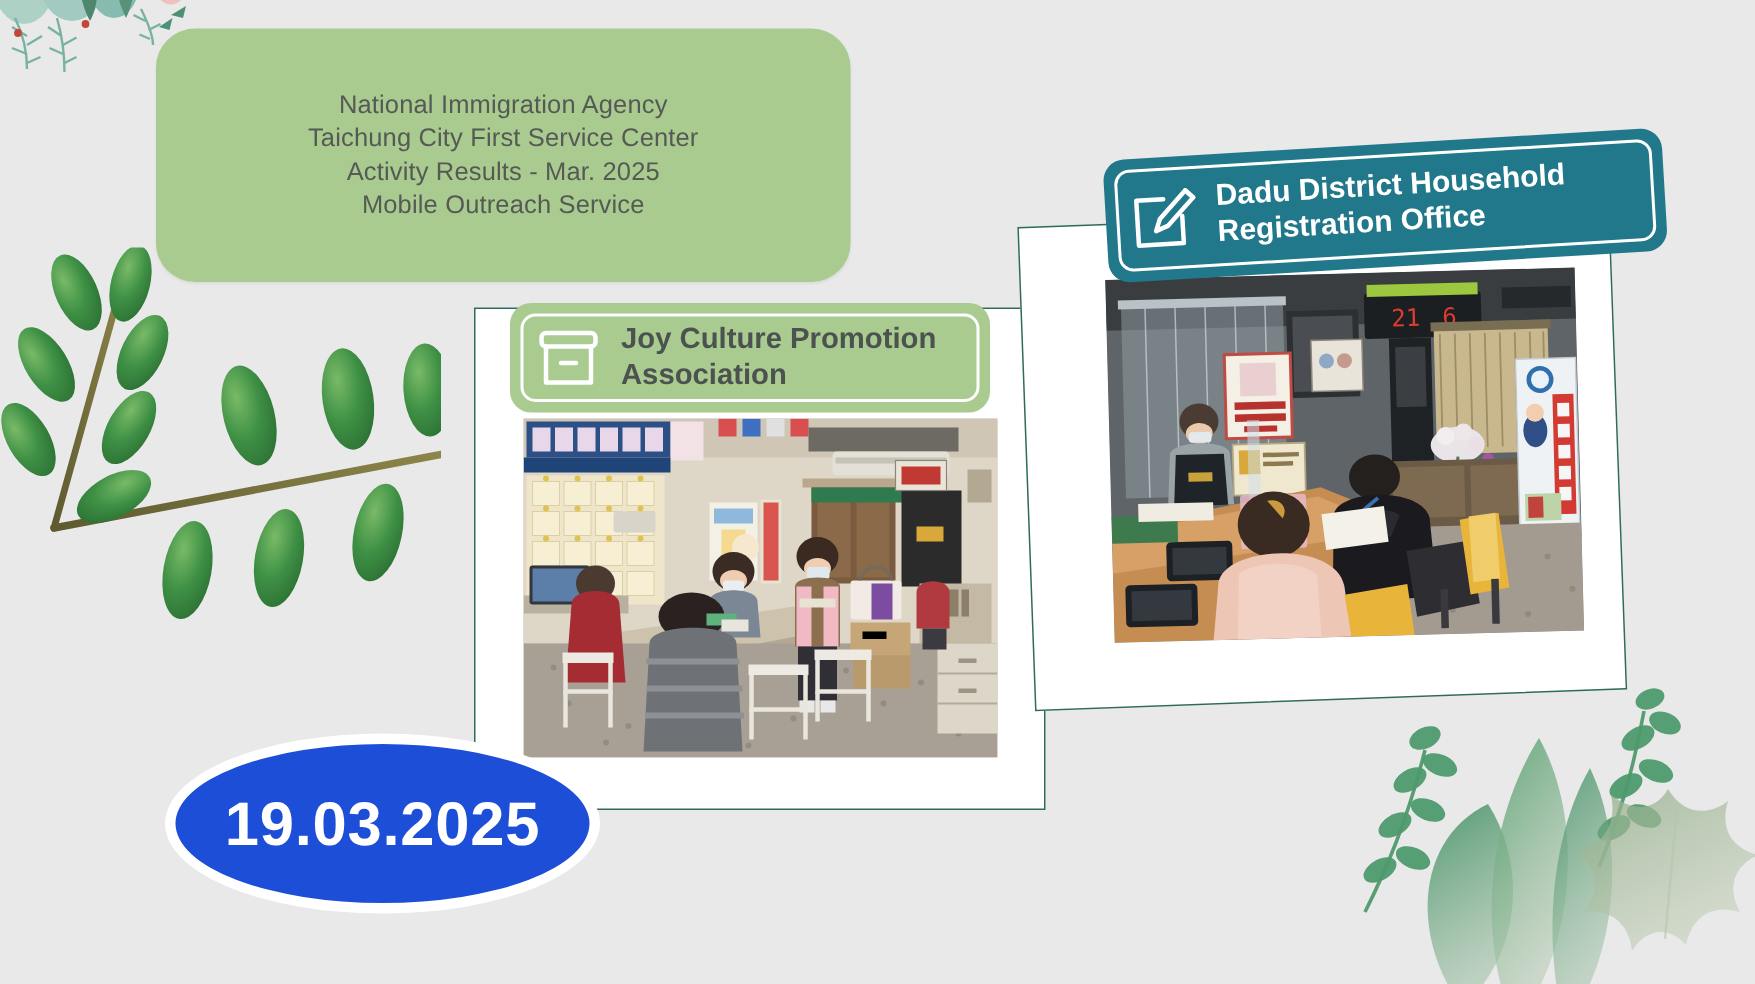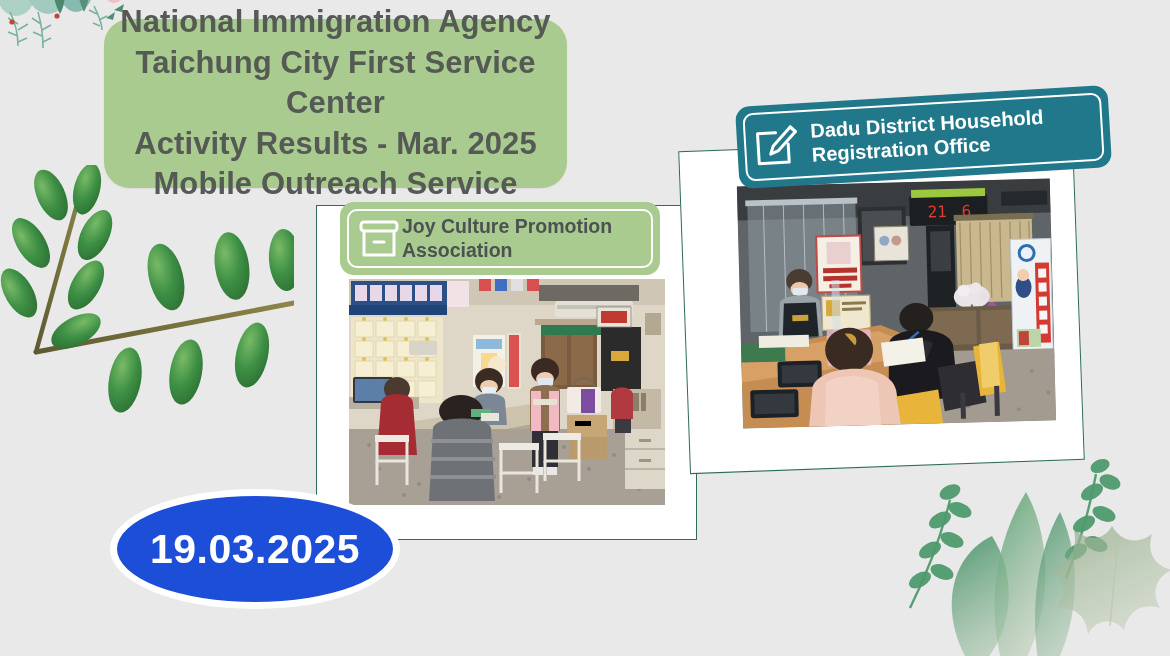--- a/index.html
+++ b/index.html
@@ -23,22 +23,22 @@
 
   
   .title-banner {
     position:absolute; left:104px; top:19px; width:463px; height:169px;
     background:#a9cb8f; border-radius:26px;
     display:flex; align-items:center; justify-content:center;
     box-shadow:0 1px 2px rgba(0,0,0,.06);
     z-index:6;
   }
   .title-banner .ttl {
-    text-align:center; color:#555a55; font-weight:bold;
-    font-size:31px; line-height:1.31; letter-spacing:.1px;
+    text-align:center; color:#555a55; font-weight:normal;
+    font-size:17px; line-height:1.31; letter-spacing:.1px;
     padding:0 12px; white-space:pre-line;
   }
 
   
   .card-left {
     position:absolute; left:316px; top:205px; width:381px; height:335px;
     background:#ffffff; border:1.6px solid #2f6b5c; z-index:3;
   }
   .card-left .photo {
     position:absolute; left:32px; top:73px; width:316px; height:226px;
@@ -57,21 +57,21 @@
     transform:rotate(0.6deg);
   }
 
   
   .scene { position:absolute; inset:0; }
 
   
   .label-green {
     position:absolute; left:340px; top:202px; width:320px; height:73px;
     background:#a9cb8f; border-radius:14px; z-index:7;
-    display:flex; align-items:center; padding:0 14px 0 16px;
+    display:flex; align-items:center; gap:12px; padding:0 14px 0 16px;
   }
   .label-green .inset {
     position:absolute; left:7px; top:7px; right:7px; bottom:7px;
     border:2.5px solid #ffffff; border-radius:10px; pointer-events:none;
   }
   .label-green .ic { position:relative; width:46px; height:42px; flex:0 0 46px; z-index:2; }
   .label-green .txt {
     position:relative; z-index:2; color:#4c5250; font-size:19.5px;
     font-weight:600; line-height:1.2; white-space:pre-line;
   }

